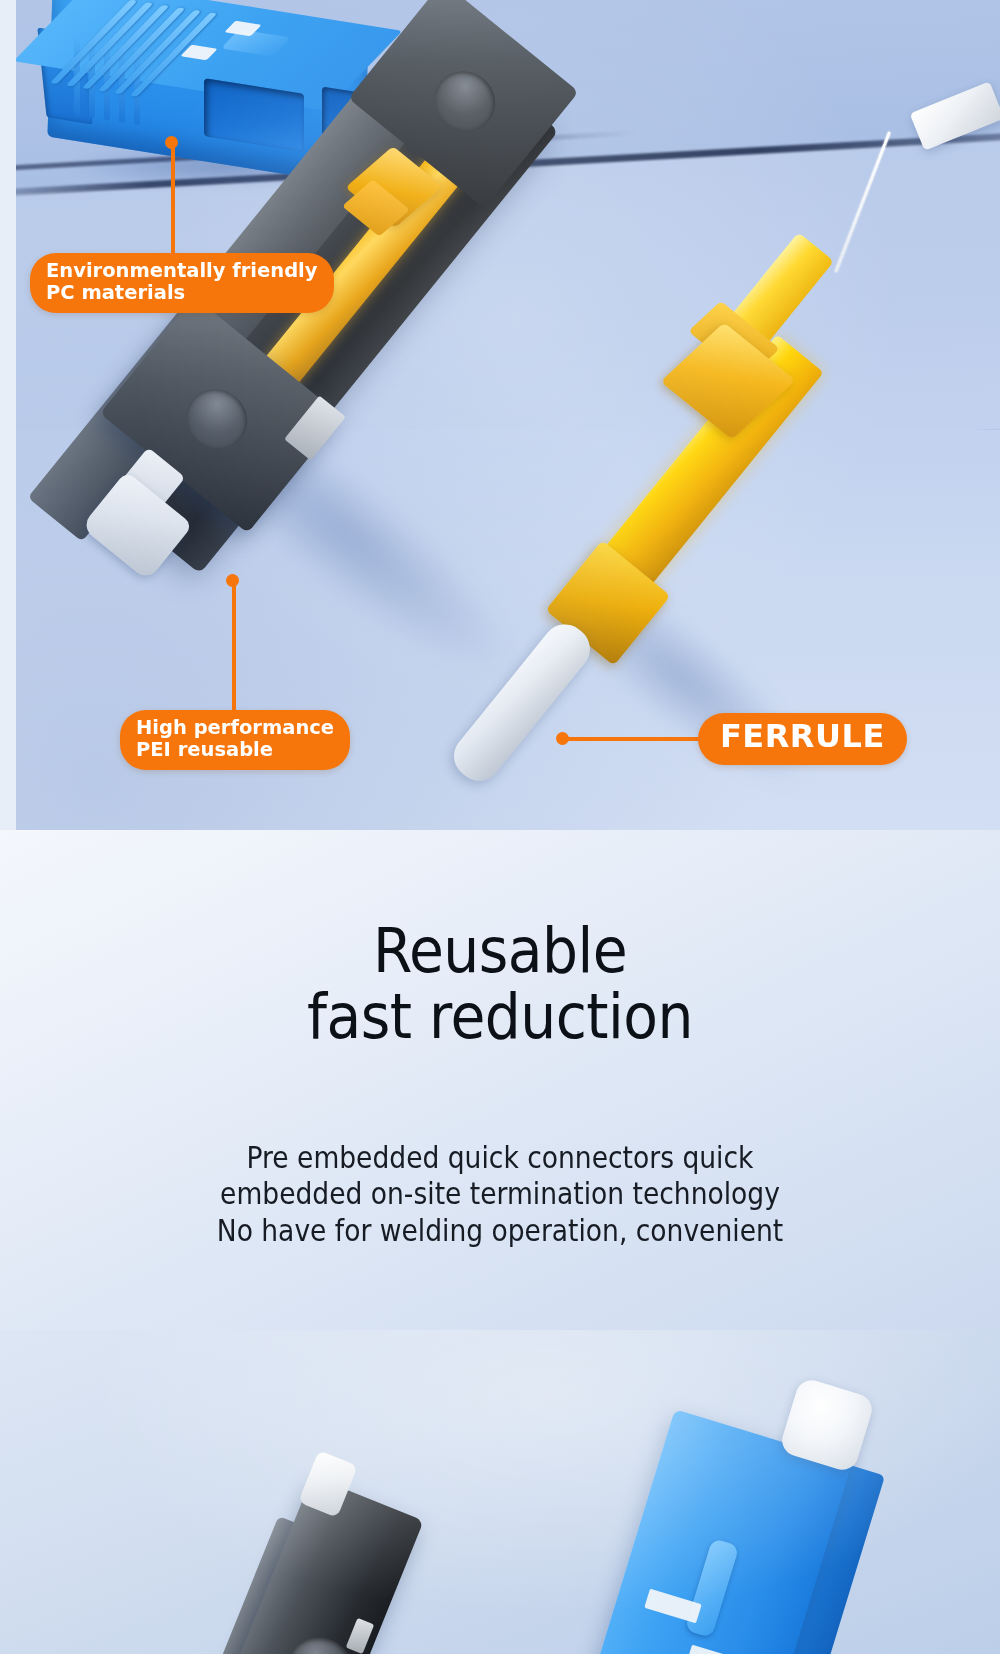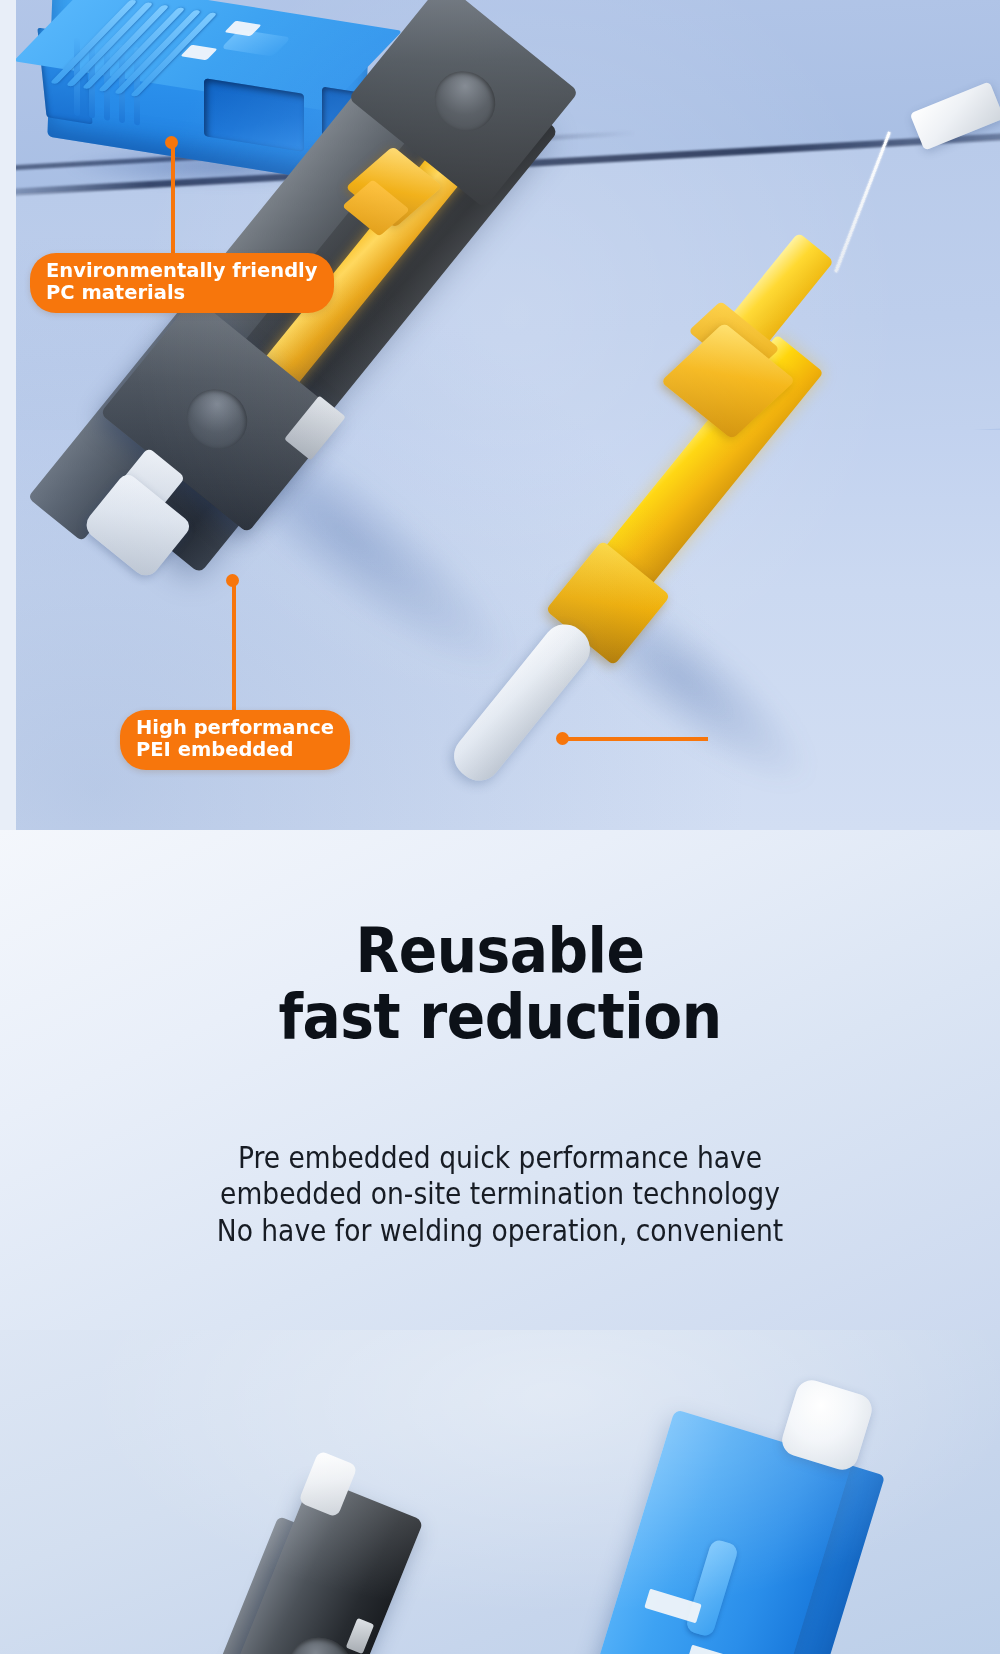--- a/index.html
+++ b/index.html
@@ -286,21 +286,21 @@
 
   
   .mid {
     position:absolute; left:0; top:830px; width:1000px; height:500px;
     background:linear-gradient(155deg,#f4f7fc 0%,#e9eff9 30%,#dbe5f4 62%,#ccd9ef 100%);
   }
   .mid .headline {
     position:absolute; left:0; top:88px; width:1000px;
     text-align:center;
     font-family:"DejaVu Sans Condensed","Liberation Sans Narrow","Liberation Sans", sans-serif;
-    font-weight:bold;
+    font-weight:normal;
     font-size:63px;
     line-height:1.04;
     color:#0c1118;
     letter-spacing:-.5px;
   }
   .mid .headline span { display:block; }
   .mid .body {
     position:absolute; left:0; top:310px; width:1000px;
     text-align:center;
     font-family:"DejaVu Sans Condensed","Liberation Sans Narrow","Liberation Sans", sans-serif;
@@ -452,33 +452,34 @@
     <div class="vign"></div>
 
     <div class="dot" id="dot-eco"></div>
     <div class="leader" id="leader-eco"></div>
     <div class="badge" id="badge-eco">Environmentally friendly
 PC materials</div>
 
     <div class="dot" id="dot-pei"></div>
     <div class="leader" id="leader-pei"></div>
     <div class="badge" id="badge-pei">High performance
-PEI embedded</div>
+PEI reusable</div>
 
     <div class="dot" id="dot-ferrule"></div>
     <div class="leader" id="leader-ferrule"></div>
+    <div class="badge" id="badge-ferrule">FERRULE</div>
   </div>
 
   <div class="mid">
     <div class="headline">
       <span>Reusable</span>
       <span>fast reduction</span>
     </div>
     <div class="body">
-      <span>Pre embedded quick performance have</span>
+      <span>Pre embedded quick connectors quick</span>
       <span>embedded on-site termination technology</span>
       <span>No have for welding operation, convenient</span>
     </div>
   </div>
 
   <div class="bottom">
     <div class="bc-black">
       <div class="side"></div>
       <div class="face"></div>
       <div class="wtip"></div>

